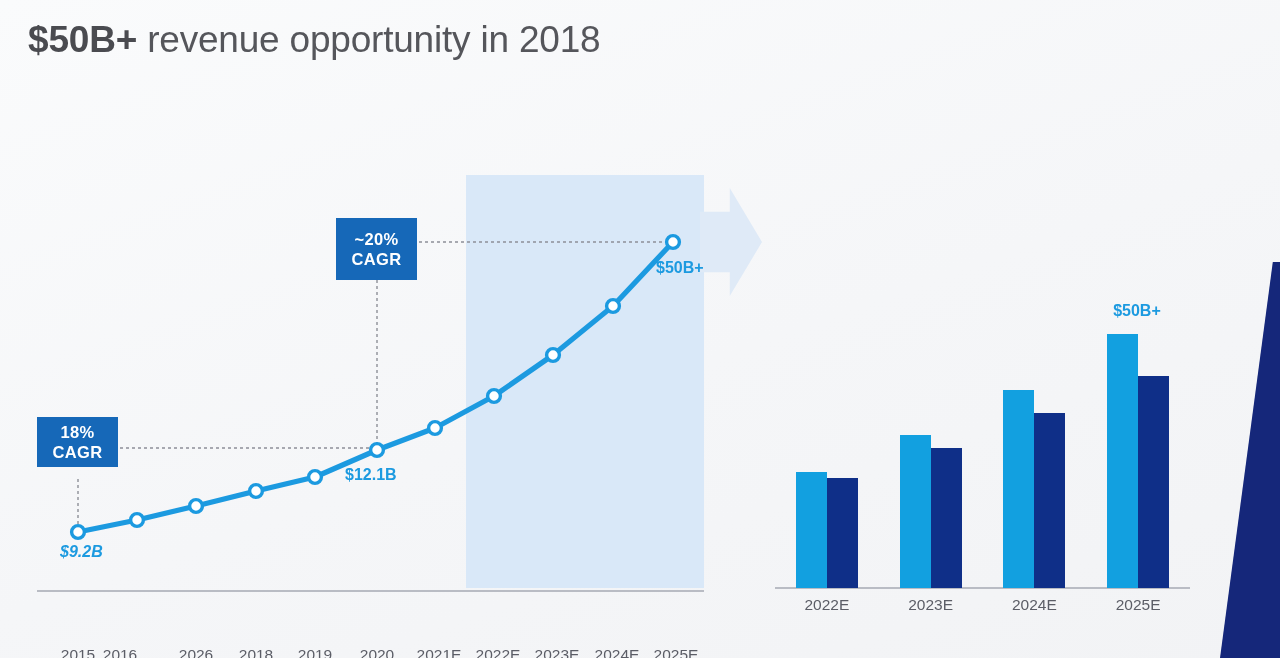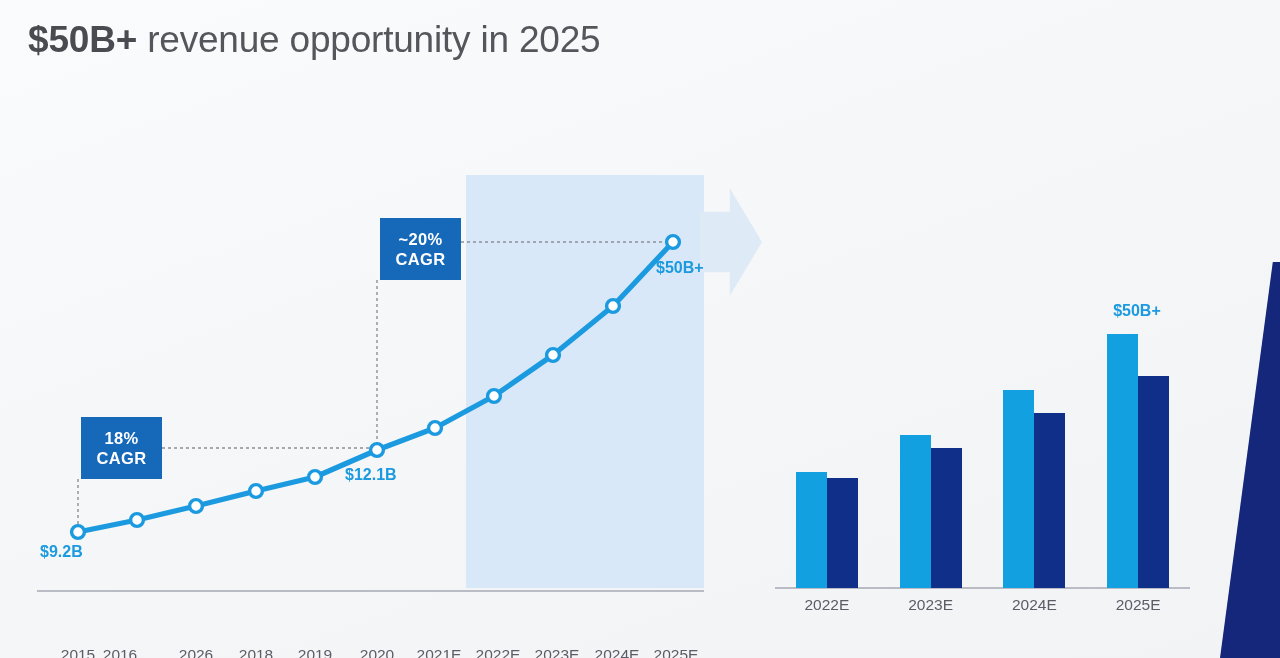--- a/index.html
+++ b/index.html
@@ -108,33 +108,32 @@
     color: #ffffff;
     font-weight: 700;
     font-size: 16.5px;
     line-height: 20px;
     text-align: center;
     display: flex;
     flex-direction: column;
     align-items: center;
     justify-content: center;
     letter-spacing: 0.3px;
-    margin-left: 44px;
-  }
-  #badge-18 { left: 37px; top: 417px; width: 81px; height: 62px; }
+  }
+  #badge-18 { left: 37px; top: 417px; width: 81px; height: 50px; }
   #badge-20 { left: 336px; top: 218px; width: 81px; height: 62px; }
 
   .pt-label {
     position: absolute;
     color: #1c9ae0;
     font-weight: 700;
     font-size: 16px;
     white-space: nowrap;
   }
-  #lbl-92   { left: 40px;  top: 543px; }
+  #lbl-92   { left: 60px;  top: 543px; font-style: italic; }
   #lbl-215  { left: 345px; top: 466px; }
   #lbl-50b  { left: 656px; top: 259px; }
 
   
   .bar-chart {
     position: absolute;
     left: 770px; top: 300px;
     width: 430px; height: 330px;
   }
   .bar-axis {
@@ -184,21 +183,21 @@
   }
 </style>
 </head>
 <body>
 
 <div id="slide">
 
   <div class="corner-wedge"></div>
 
   <div class="title">
-    <span class="strong">$50B+</span><span> revenue opportunity in 2025</span>
+    <span class="strong">$50B+</span><span> revenue opportunity in 2018</span>
   </div>
 
   <div class="side-note">
   </div>
 
   <div class="line-chart">
 
     <div class="forecast-band"></div>
     <div class="band-arrow"></div>
     <div class="axis-line"></div>

